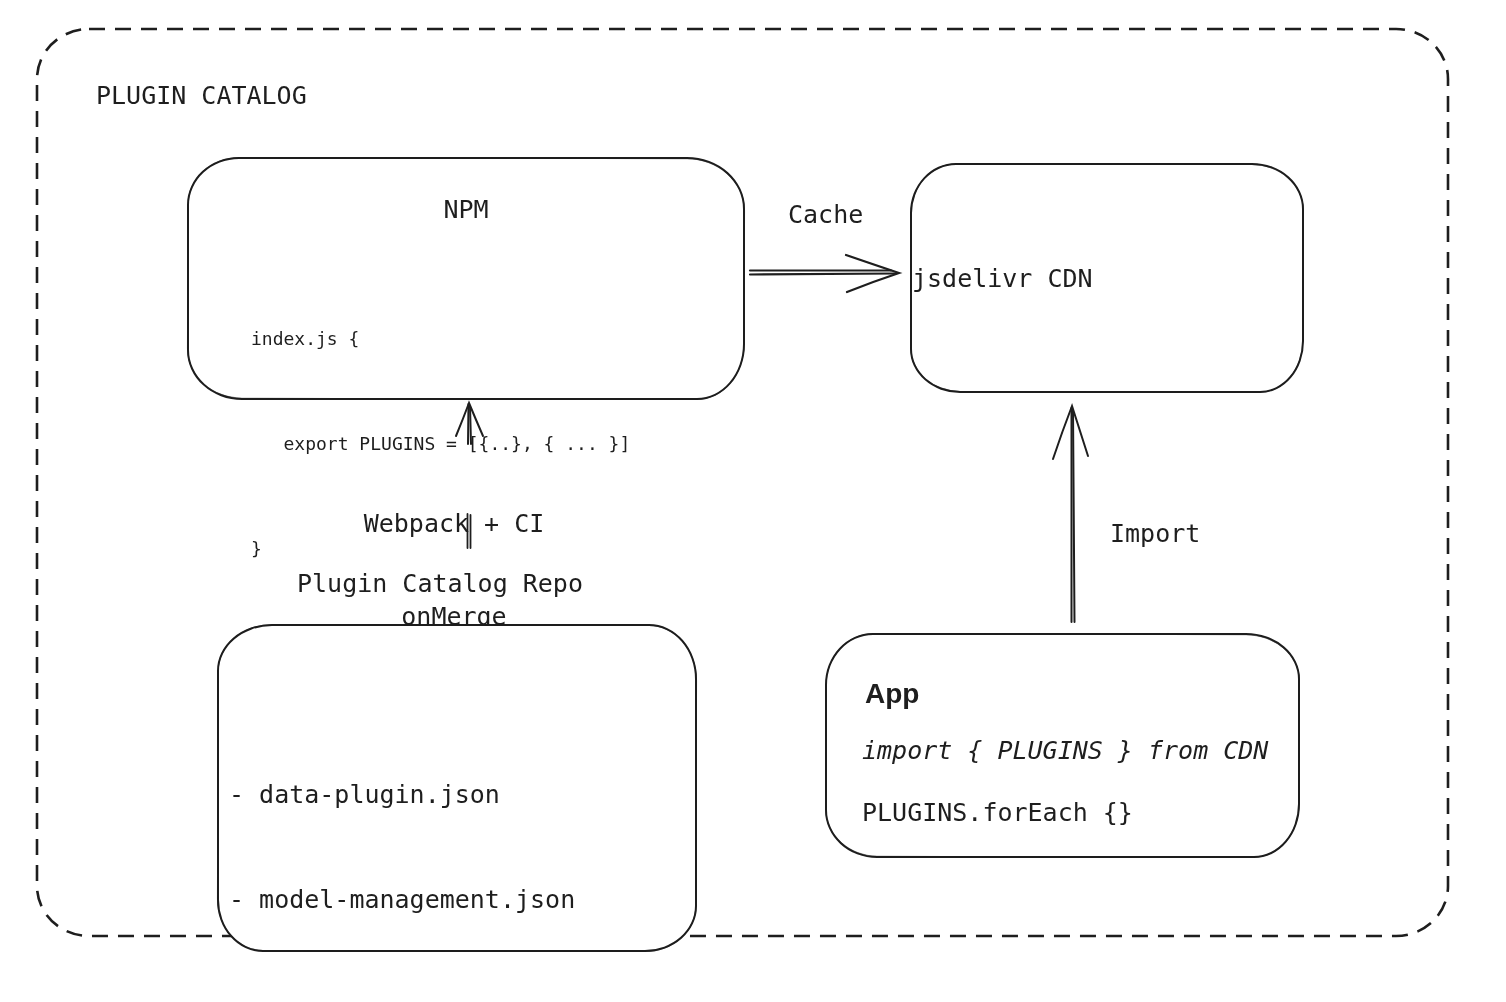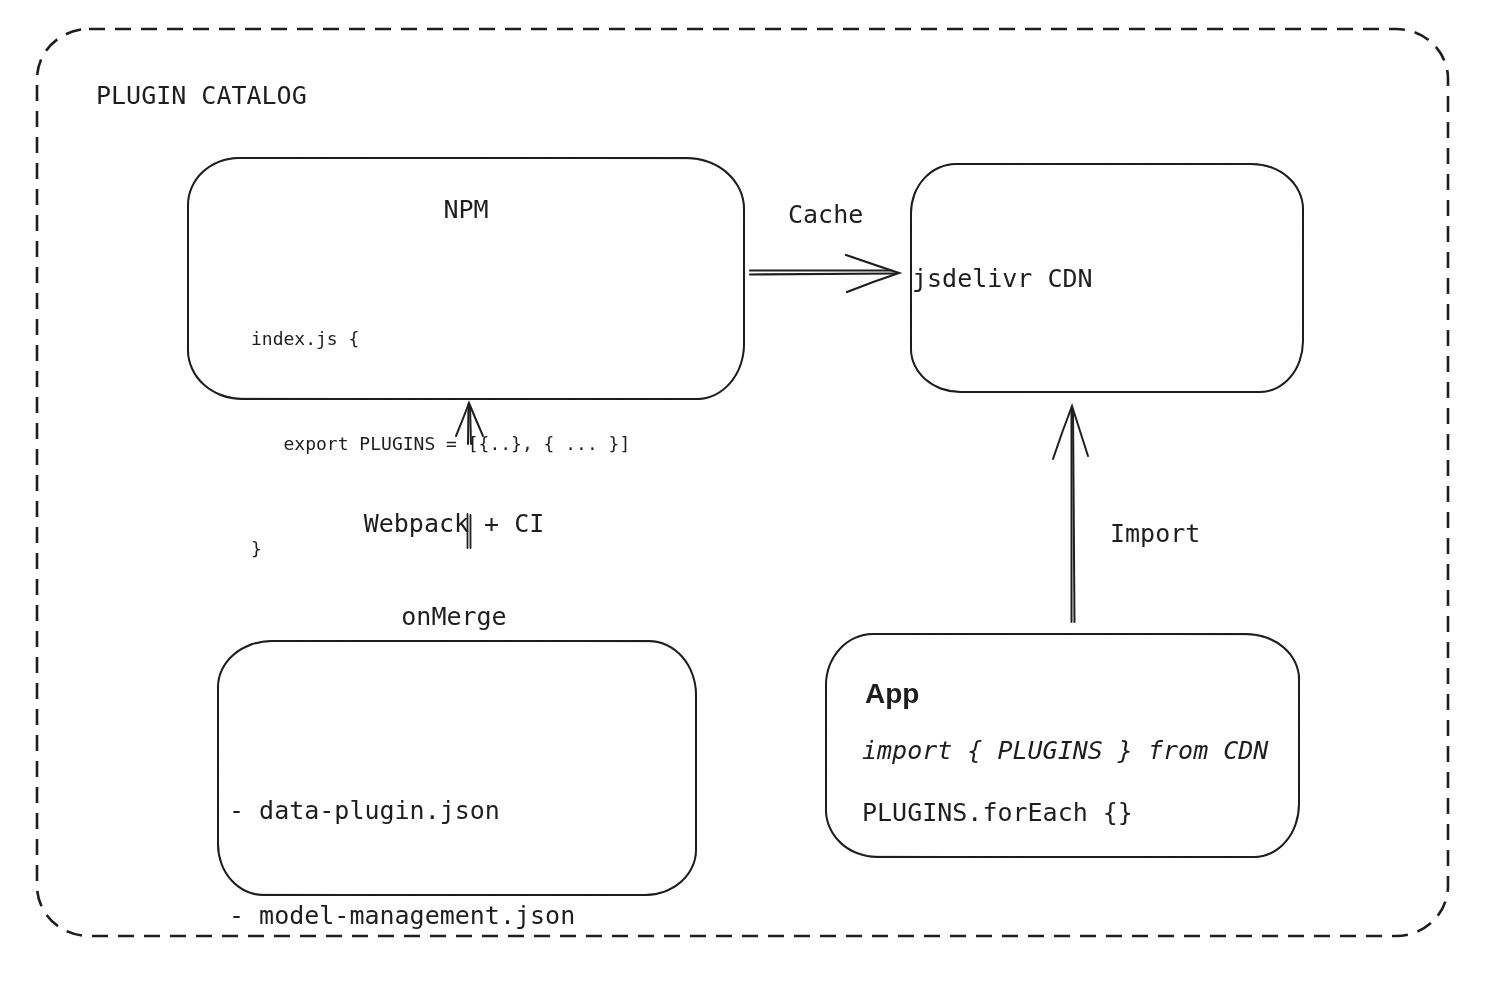--- a/index.html
+++ b/index.html
@@ -36,21 +36,21 @@
   .npm-box {
     left: 187px; top: 157px; width: 558px; height: 243px;
     border-radius: 52px 58px 48px 55px / 48px 52px 56px 50px;
   }
   .cdn-box {
     left: 910px; top: 163px; width: 394px; height: 230px;
     border-radius: 46px 52px 44px 50px / 50px 46px 52px 44px;
     display: flex; align-items: center; justify-content: flex-start;
   }
   .repo-box {
-    left: 217px; top: 640px; width: 480px; height: 256px;
+    left: 217px; top: 624px; width: 480px; height: 328px;
     border-radius: 55px 48px 52px 46px / 47px 55px 46px 52px;
     padding-left: 13px;
   }
   .app-box {
     left: 825px; top: 633px; width: 475px; height: 225px;
     border-radius: 48px 54px 46px 52px / 52px 46px 54px 48px;
   }
   .txt {
     position: absolute;
     font-size: 25px;
@@ -136,20 +136,21 @@
     <div class="cdn-label">jsdelivr CDN</div>
   </div>
 
   <div class="txt cache-label">Cache</div>
 
   <div class="txt build-label">
     <span class="code-line">Webpack + CI</span>
     <span class="code-line">onMerge</span>
   </div>
 
+  <div class="txt repo-heading">Plugin Catalog Repo</div>
 
   <div class="node repo-box">
     <div class="repo-files">
       <span class="code-line">- data-plugin.json</span>
       <span class="code-line">- model-management.json</span>
       <span class="code-line">...</span>
     </div>
   </div>
 
   <div class="node app-box">

